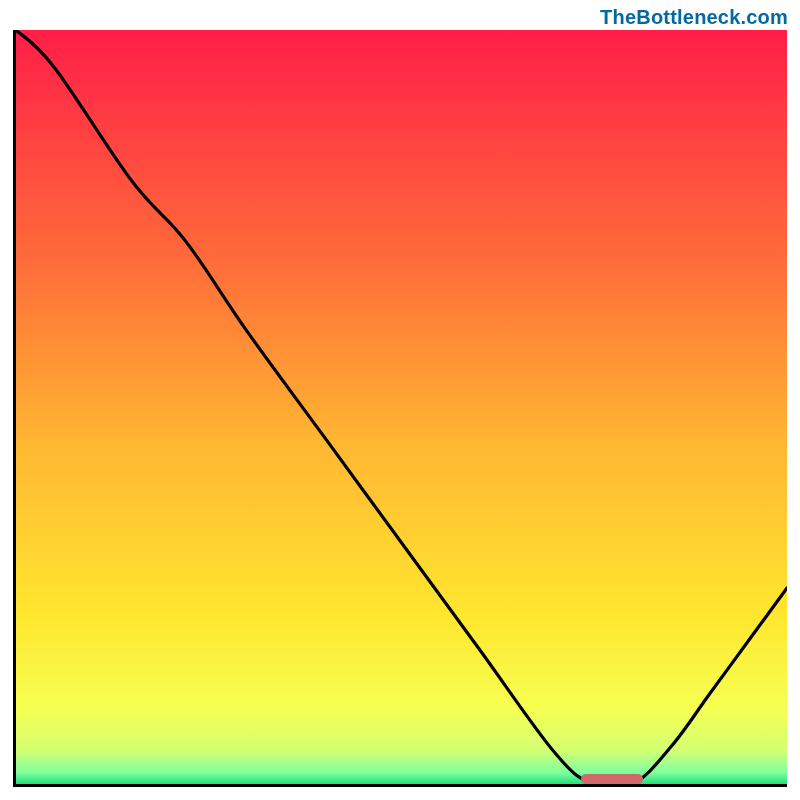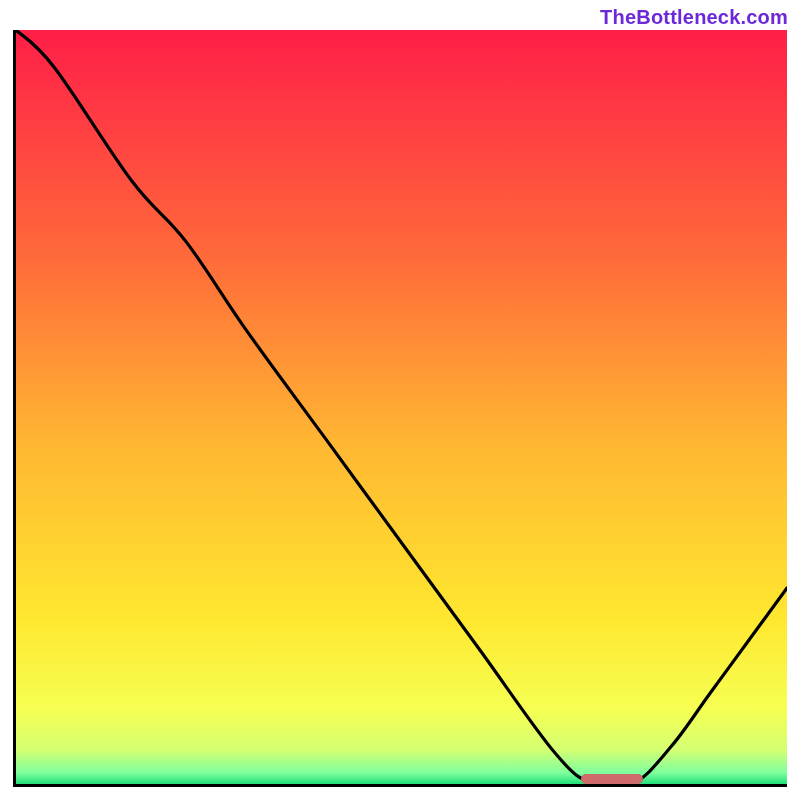--- a/index.html
+++ b/index.html
@@ -15,21 +15,21 @@
     position: relative;
     width: 800px;
     height: 800px;
   }
   .watermark {
     position: absolute;
     top: 6px;
     right: 12px;
     font-size: 20px;
     font-weight: 600;
-    color: #6d28d9;
+    color: #0369a1;
     letter-spacing: 0.2px;
     z-index: 10;
   }
   .plot-frame {
     position: absolute;
     left: 13px;
     top: 30px;
     width: 774px;
     height: 757px;
     border-left: 3px solid #000;

